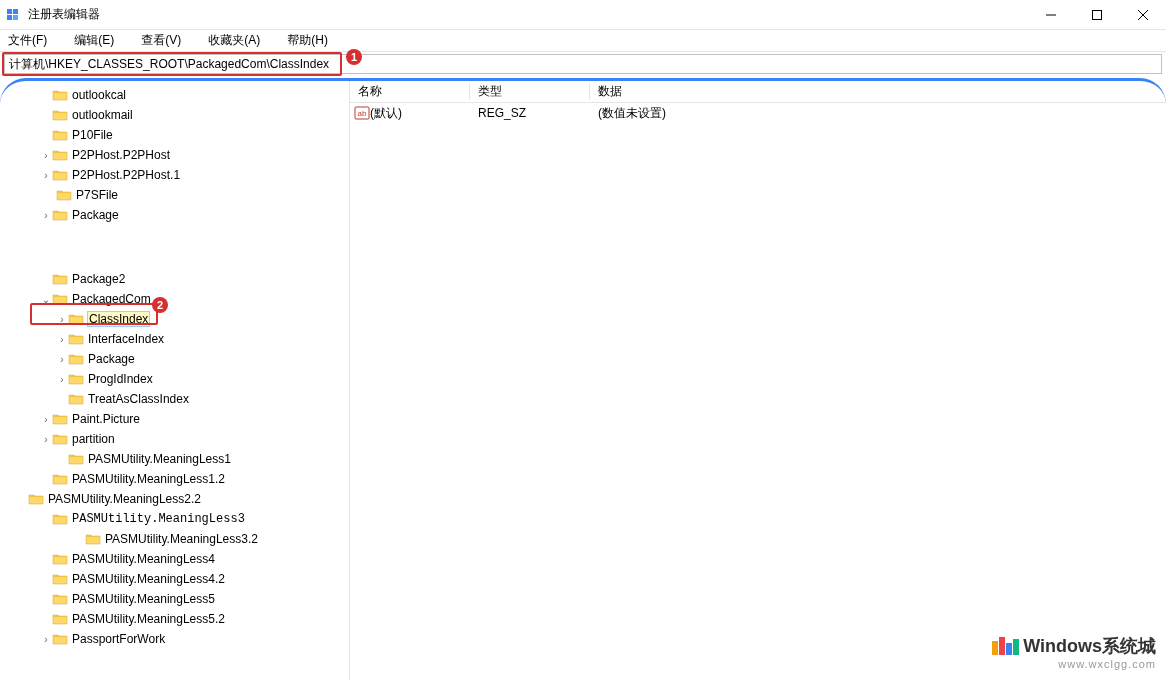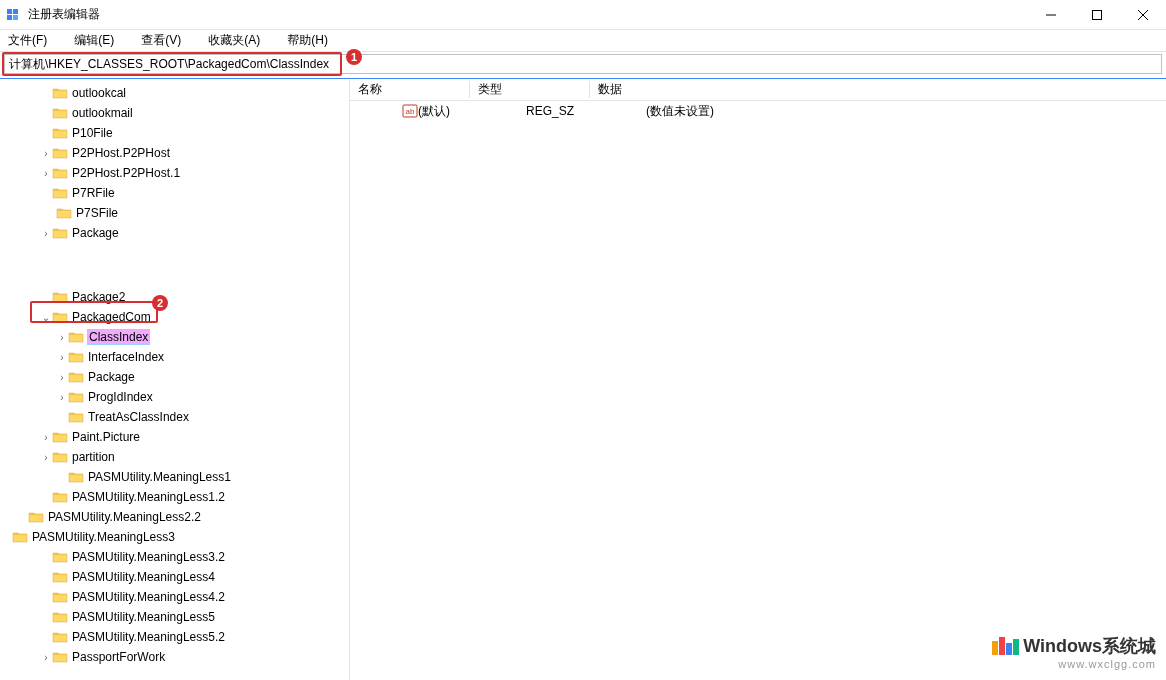--- a/index.html
+++ b/index.html
@@ -76,21 +76,22 @@
     color: #fff;
     border-radius: 50%;
     font-size: 11px;
     display: flex; align-items: center; justify-content: center;
     font-weight: bold;
   }
   .badge1 { left: 346px; top: -3px; }
   .content {
     display: flex;
     height: calc(100% - 78px);
-    border-top: 1px solid #3b82f6;
+    border-top: 3px solid #3b82f6;
+    border-radius: 26px;
   }
   .tree-pane {
     width: 350px;
     overflow-y: auto;
     overflow-x: hidden;
     border-right: 1px solid #e5e5e5;
     padding-top: 4px;
     position: relative;
   }
   .tree-pane::-webkit-scrollbar { width: 16px; }
@@ -109,21 +110,21 @@
     color: #666;
     font-size: 10px;
   }
   .tree-item .folder-icon {
     width: 16px; height: 14px;
     margin-right: 4px;
     display: inline-block;
   }
   .tree-item .label { font-size: 12px; }
   .tree-item.selected .label {
-    background: #f0abfc;
+    background: #fef9c3;
     outline: 1px solid #99d1ff;
     padding: 0 1px;
   }
   .highlight-box {
     position: absolute;
     border: 2px solid #d62f2f;
     border-radius: 2px;
     pointer-events: none;
   }
   .values-pane {
@@ -141,21 +142,21 @@
   .col-type { width: 120px; padding-left: 8px; border-right: 1px solid #e5e5e5; }
   .col-data { flex: 1; padding-left: 8px; }
   .value-row {
     display: flex;
     height: 20px;
     align-items: center;
     font-size: 12px;
   }
   .value-row .icon-cell {
     width: 20px; padding-left: 4px;
-    display: flex;  margin-left: 48px;
+    display: flex; 
   }
   .value-row .name-cell { width: 100px; }
   .value-row .type-cell { width: 120px; padding-left: 8px; }
   .value-row .data-cell { flex: 1; padding-left: 8px; }
   .watermark {
     position: absolute;
     right: 10px;
     bottom: 10px;
     text-align: right;
   }
@@ -267,28 +268,20 @@
         <span class="label">P2PHost.P2PHost</span>
       </div>
       <div class="tree-item" style="padding-left: 40px;">
         <span class="chevron">›</span>
         <span class="folder-icon"><svg width="16" height="14" viewBox="0 0 16 14">
             <path d="M1 3 L1 12 L15 12 L15 4 L7 4 L6 3 Z" fill="#ffd968" stroke="#d4a53a" stroke-width="0.5"></path>
             <path d="M1 3 L6 3 L7 4 L15 4 L15 5 L1 5 Z" fill="#f0c247"></path>
           </svg></span>
         <span class="label">P2PHost.P2PHost.1</span>
       </div>
-      <div class="tree-item" style="padding-left: 40px;">
-        <span class="chevron"></span>
-        <span class="folder-icon"><svg width="16" height="14" viewBox="0 0 16 14">
-            <path d="M1 3 L1 12 L15 12 L15 4 L7 4 L6 3 Z" fill="#ffd968" stroke="#d4a53a" stroke-width="0.5"></path>
-            <path d="M1 3 L6 3 L7 4 L15 4 L15 5 L1 5 Z" fill="#f0c247"></path>
-          </svg></span>
-        <span class="label">P7RFile</span>
-      </div>
       <div class="tree-item" style="padding-left: 44px;">
         <span class="chevron"></span>
         <span class="folder-icon"><svg width="16" height="14" viewBox="0 0 16 14">
             <path d="M1 3 L1 12 L15 12 L15 4 L7 4 L6 3 Z" fill="#ffd968" stroke="#d4a53a" stroke-width="0.5"></path>
             <path d="M1 3 L6 3 L7 4 L15 4 L15 5 L1 5 Z" fill="#f0c247"></path>
           </svg></span>
         <span class="label">P7SFile</span>
       </div>
       <div class="tree-item" style="padding-left: 40px;">
         <span class="chevron">›</span>
@@ -389,29 +382,29 @@
         <span class="label">PASMUtility.MeaningLess1.2</span>
       </div>
       <div class="tree-item" style="padding-left: 16px; align-items: center;">
         <span class="chevron"></span>
         <span class="folder-icon"><svg width="16" height="14" viewBox="0 0 16 14">
             <path d="M1 3 L1 12 L15 12 L15 4 L7 4 L6 3 Z" fill="#ffd968" stroke="#d4a53a" stroke-width="0.5"></path>
             <path d="M1 3 L6 3 L7 4 L15 4 L15 5 L1 5 Z" fill="#f0c247"></path>
           </svg></span>
         <span class="label">PASMUtility.MeaningLess2.2</span>
       </div>
-      <div class="tree-item" style="">
+      <div class="tree-item" style="padding-left: 40px; font-family: Liberation Mono, monospace;">
         <span class="chevron"></span>
         <span class="folder-icon"><svg width="16" height="14" viewBox="0 0 16 14">
             <path d="M1 3 L1 12 L15 12 L15 4 L7 4 L6 3 Z" fill="#ffd968" stroke="#d4a53a" stroke-width="0.5"></path>
             <path d="M1 3 L6 3 L7 4 L15 4 L15 5 L1 5 Z" fill="#f0c247"></path>
           </svg></span>
         <span class="label">PASMUtility.MeaningLess3</span>
       </div>
-      <div class="tree-item" style="padding-left: 40px;">
+      <div class="tree-item" style="padding-left: 40px; margin-left: 33px;">
         <span class="chevron"></span>
         <span class="folder-icon"><svg width="16" height="14" viewBox="0 0 16 14">
             <path d="M1 3 L1 12 L15 12 L15 4 L7 4 L6 3 Z" fill="#ffd968" stroke="#d4a53a" stroke-width="0.5"></path>
             <path d="M1 3 L6 3 L7 4 L15 4 L15 5 L1 5 Z" fill="#f0c247"></path>
           </svg></span>
         <span class="label">PASMUtility.MeaningLess3.2</span>
       </div>
       <div class="tree-item" style="padding-left: 40px;">
         <span class="chevron"></span>
         <span class="folder-icon"><svg width="16" height="14" viewBox="0 0 16 14">

